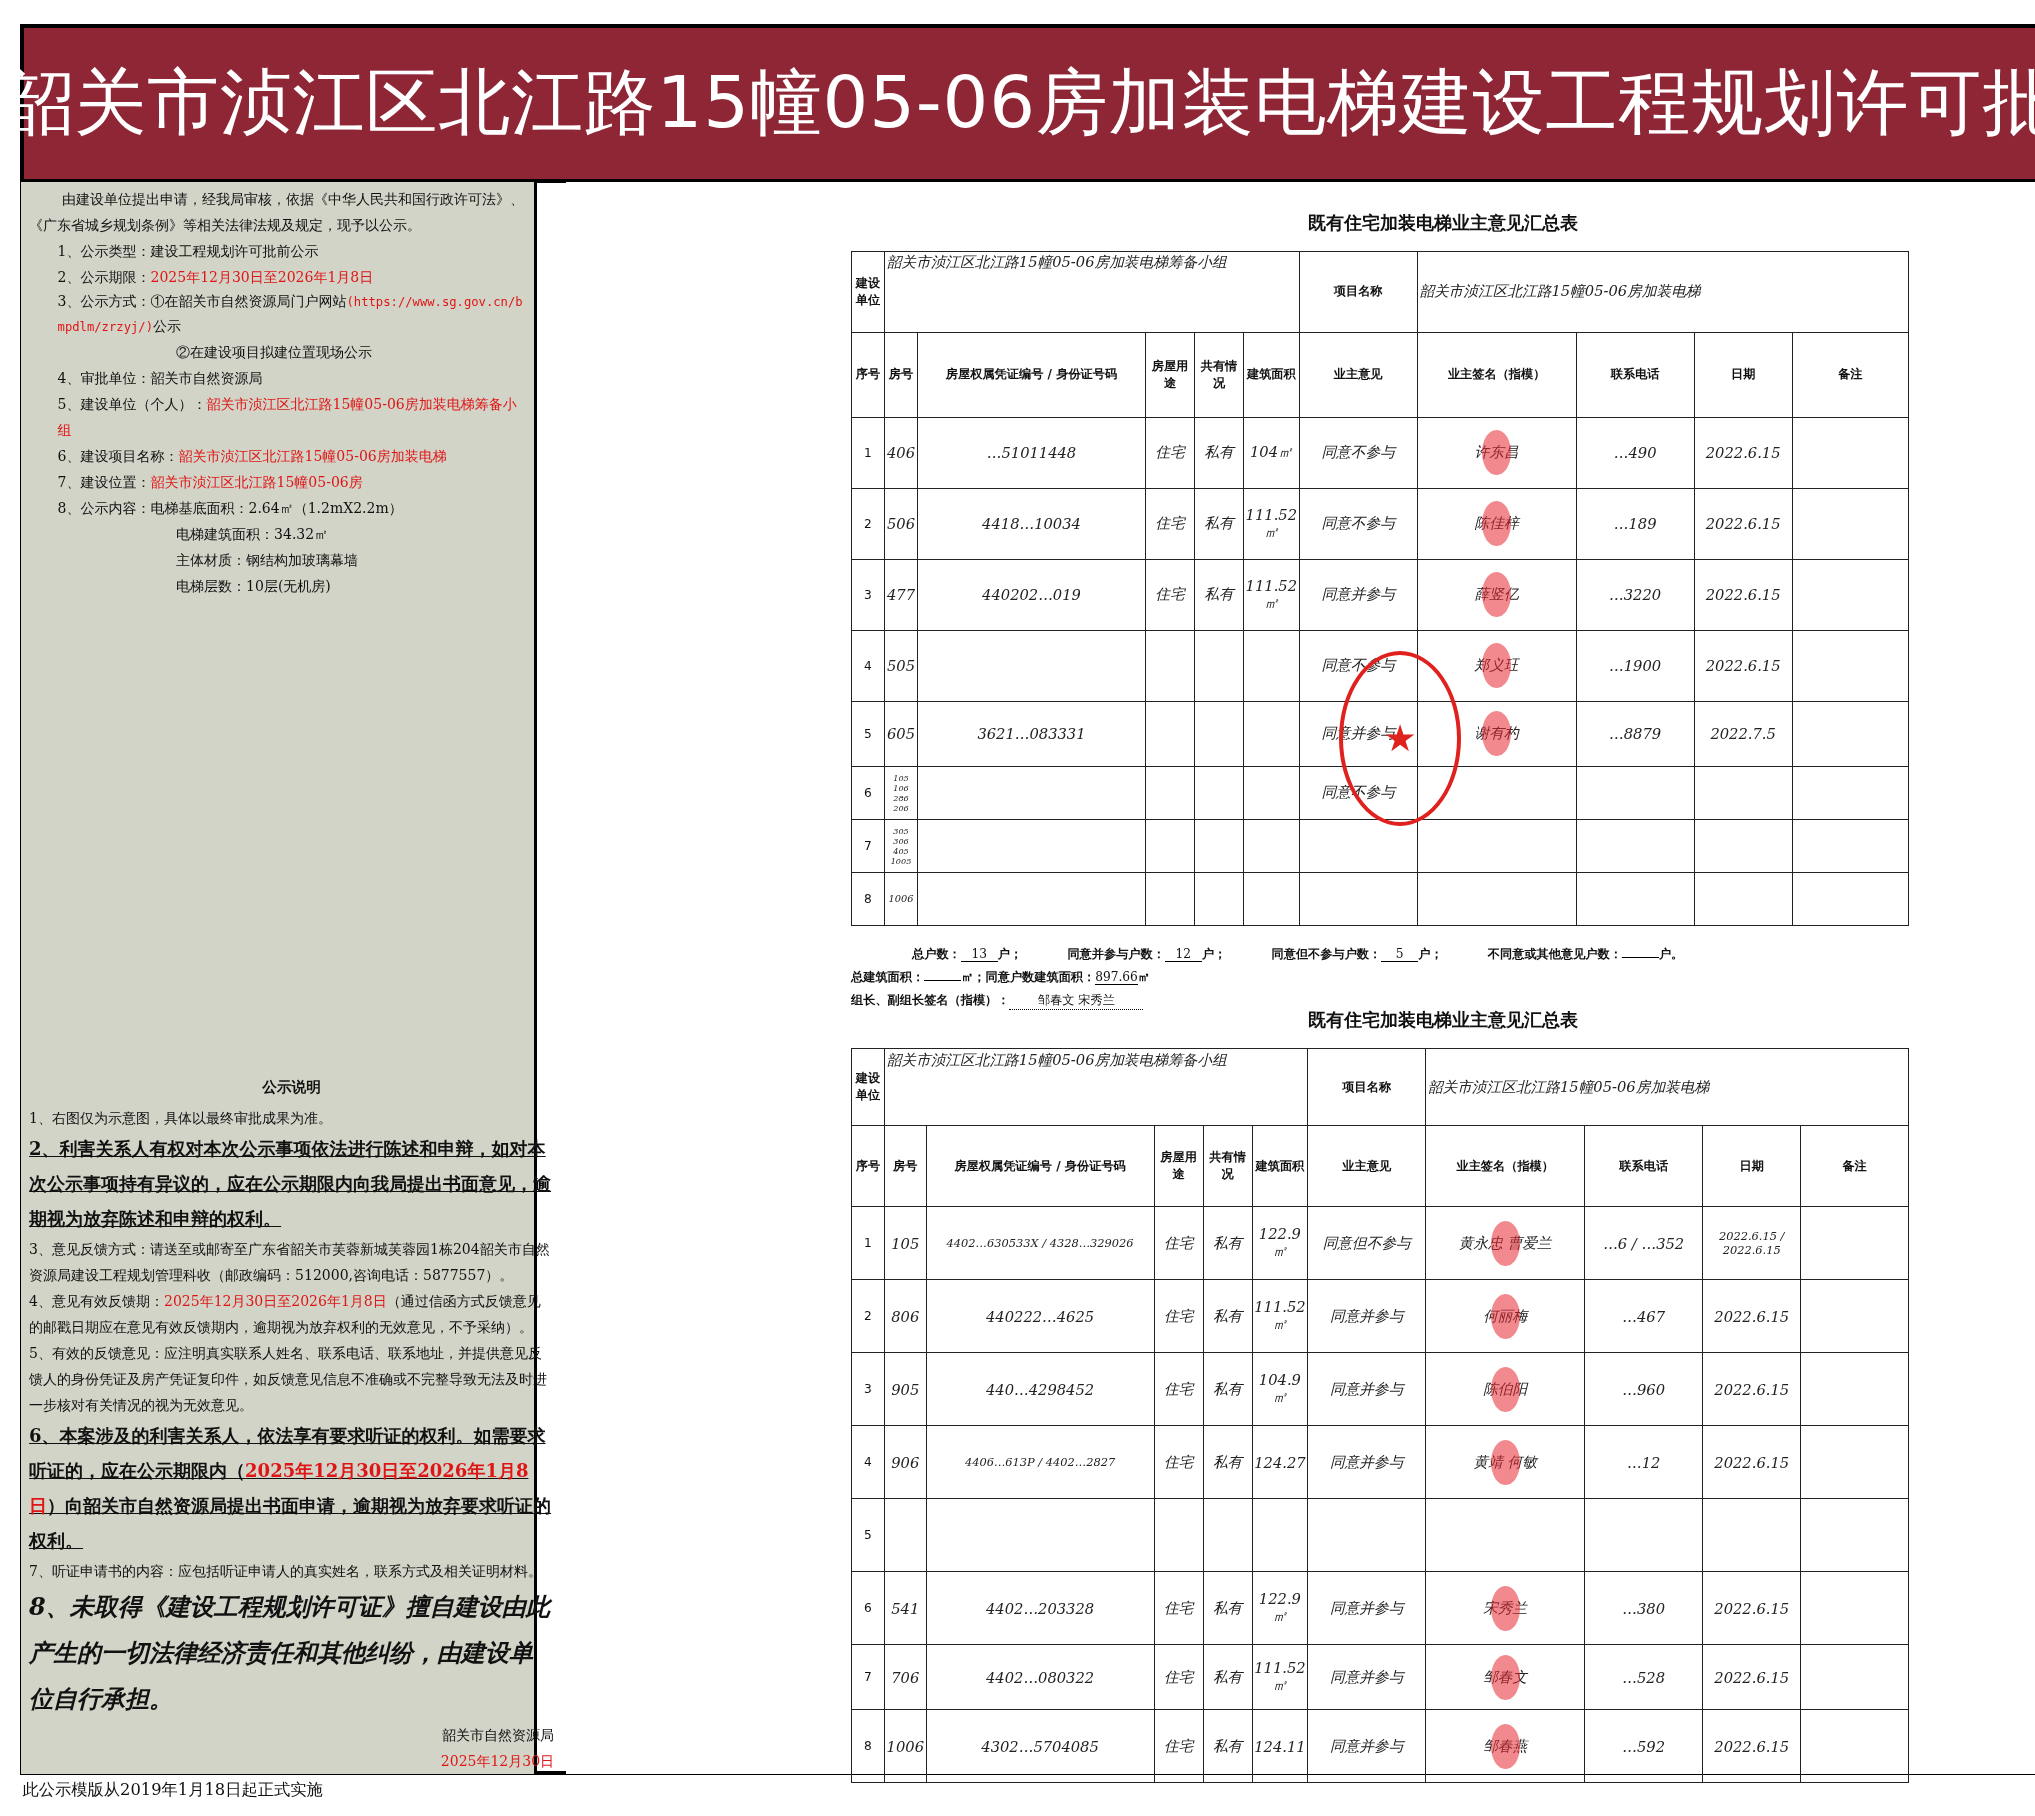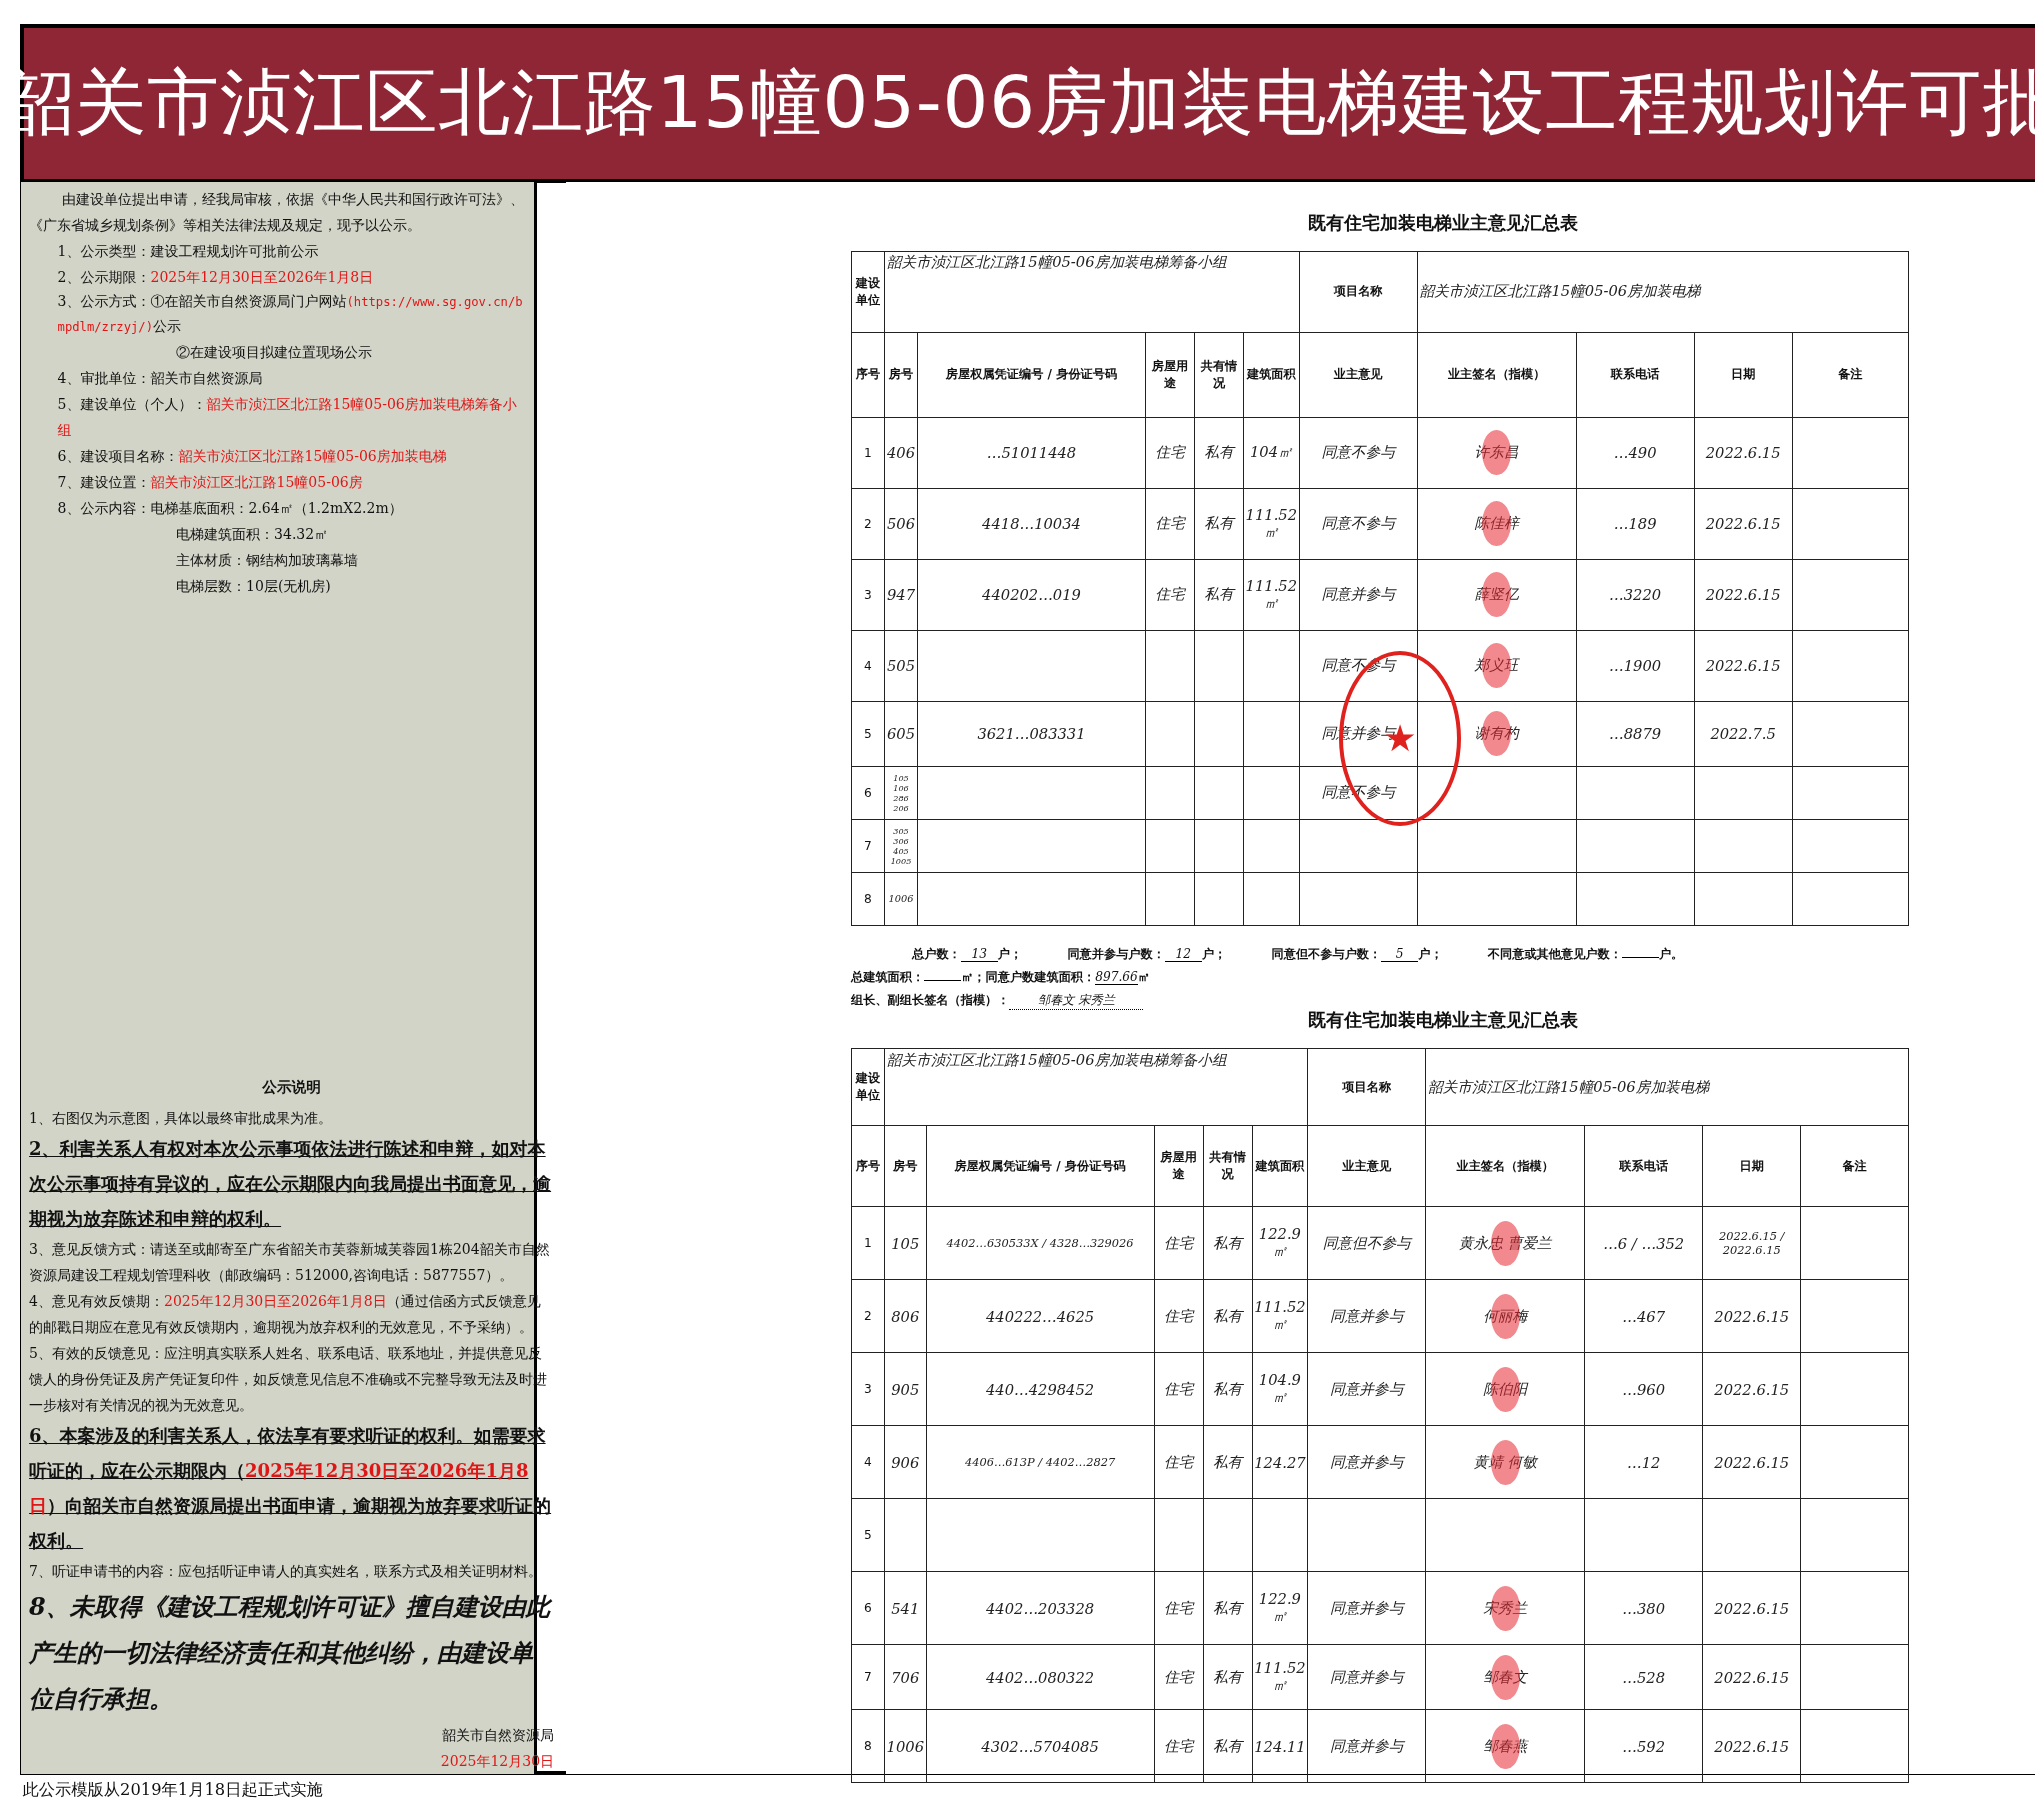--- a/index.html
+++ b/index.html
@@ -23,21 +23,21 @@
   .sheet{position:absolute;left:285px;width:1184px;}
   .sheet h3{text-align:center;font-family:"DejaVu Sans","Liberation Sans",sans-serif;font-weight:bold;font-size:18px;margin-bottom:16.3px;}
   table.op{border-collapse:collapse;width:1058px;font-family:"DejaVu Sans","Liberation Sans",sans-serif;font-size:12.2px;}
   table.op td,table.op th{border:1.2px solid #222;text-align:center;vertical-align:middle;padding:1.6px;font-weight:normal;}
   table.op th{font-weight:bold;font-size:12.2px;}
   .hand{font-family:"DejaVu Serif","Liberation Serif",serif;font-style:italic;font-size:14.7px;color:#222;}
   .print{position:relative;}
   .print::after{content:"";position:absolute;left:50%;top:50%;width:28.5px;height:45px;margin:-22.4px 0 0 -14.2px;border-radius:50%;background:rgba(230,40,50,0.55);}
   .summary{font-family:"DejaVu Sans","Liberation Sans",sans-serif;font-size:12.2px;font-weight:bold;margin-top:20.4px;}
   .summary .row{margin:5.7px 0;white-space:nowrap;}
-  .summary .u{display:inline-block;min-width:37px;border-bottom:1.2px solid #000;text-align:center;font-family:"DejaVu Serif",serif;font-style:italic;font-weight:normal;}
+  .summary .u{display:inline-block;min-width:37px;border-bottom:1.2px solid #000;text-align:center;font-family:"DejaVu Serif",serif;font-weight:normal;}
   .sign{margin-left:545px;margin-top:9.8px;}
   .sign .u{min-width:134px;border-bottom:1.2px dotted #000;}
   .stamp{position:absolute;width:122px;height:175px;border:4.1px solid #e0221e;border-radius:50%;color:#e0221e;display:flex;align-items:center;justify-content:center;font-size:37px;}
   #footer-left{left:22.4px;top:1779px;font-size:16.3px;}
 </style>
 </head>
 <body>
 
 <div id="header" class="abs">
   <span class="t">韶关市浈江区北江路15幢05-06房加装电梯建设工程规划许可批前公示之（二）</span>
@@ -122,21 +122,21 @@
             <td class="hand">私有</td>
             <td class="hand">111.52㎡</td>
             <td class="hand">同意不参与</td>
             <td class="hand print">陈佳梓</td>
             <td class="hand">…189</td>
             <td class="hand">2022.6.15</td>
             <td></td>
           </tr>
       <tr style="height:71px;">
             <td>3</td>
-            <td class="hand">947</td>
+            <td class="hand">477</td>
             <td class="hand">440202…019</td>
             <td class="hand">住宅</td>
             <td class="hand">私有</td>
             <td class="hand">111.52㎡</td>
             <td class="hand">同意并参与</td>
             <td class="hand print">薛竖亿</td>
             <td class="hand">…3220</td>
             <td class="hand">2022.6.15</td>
             <td></td>
           </tr>

